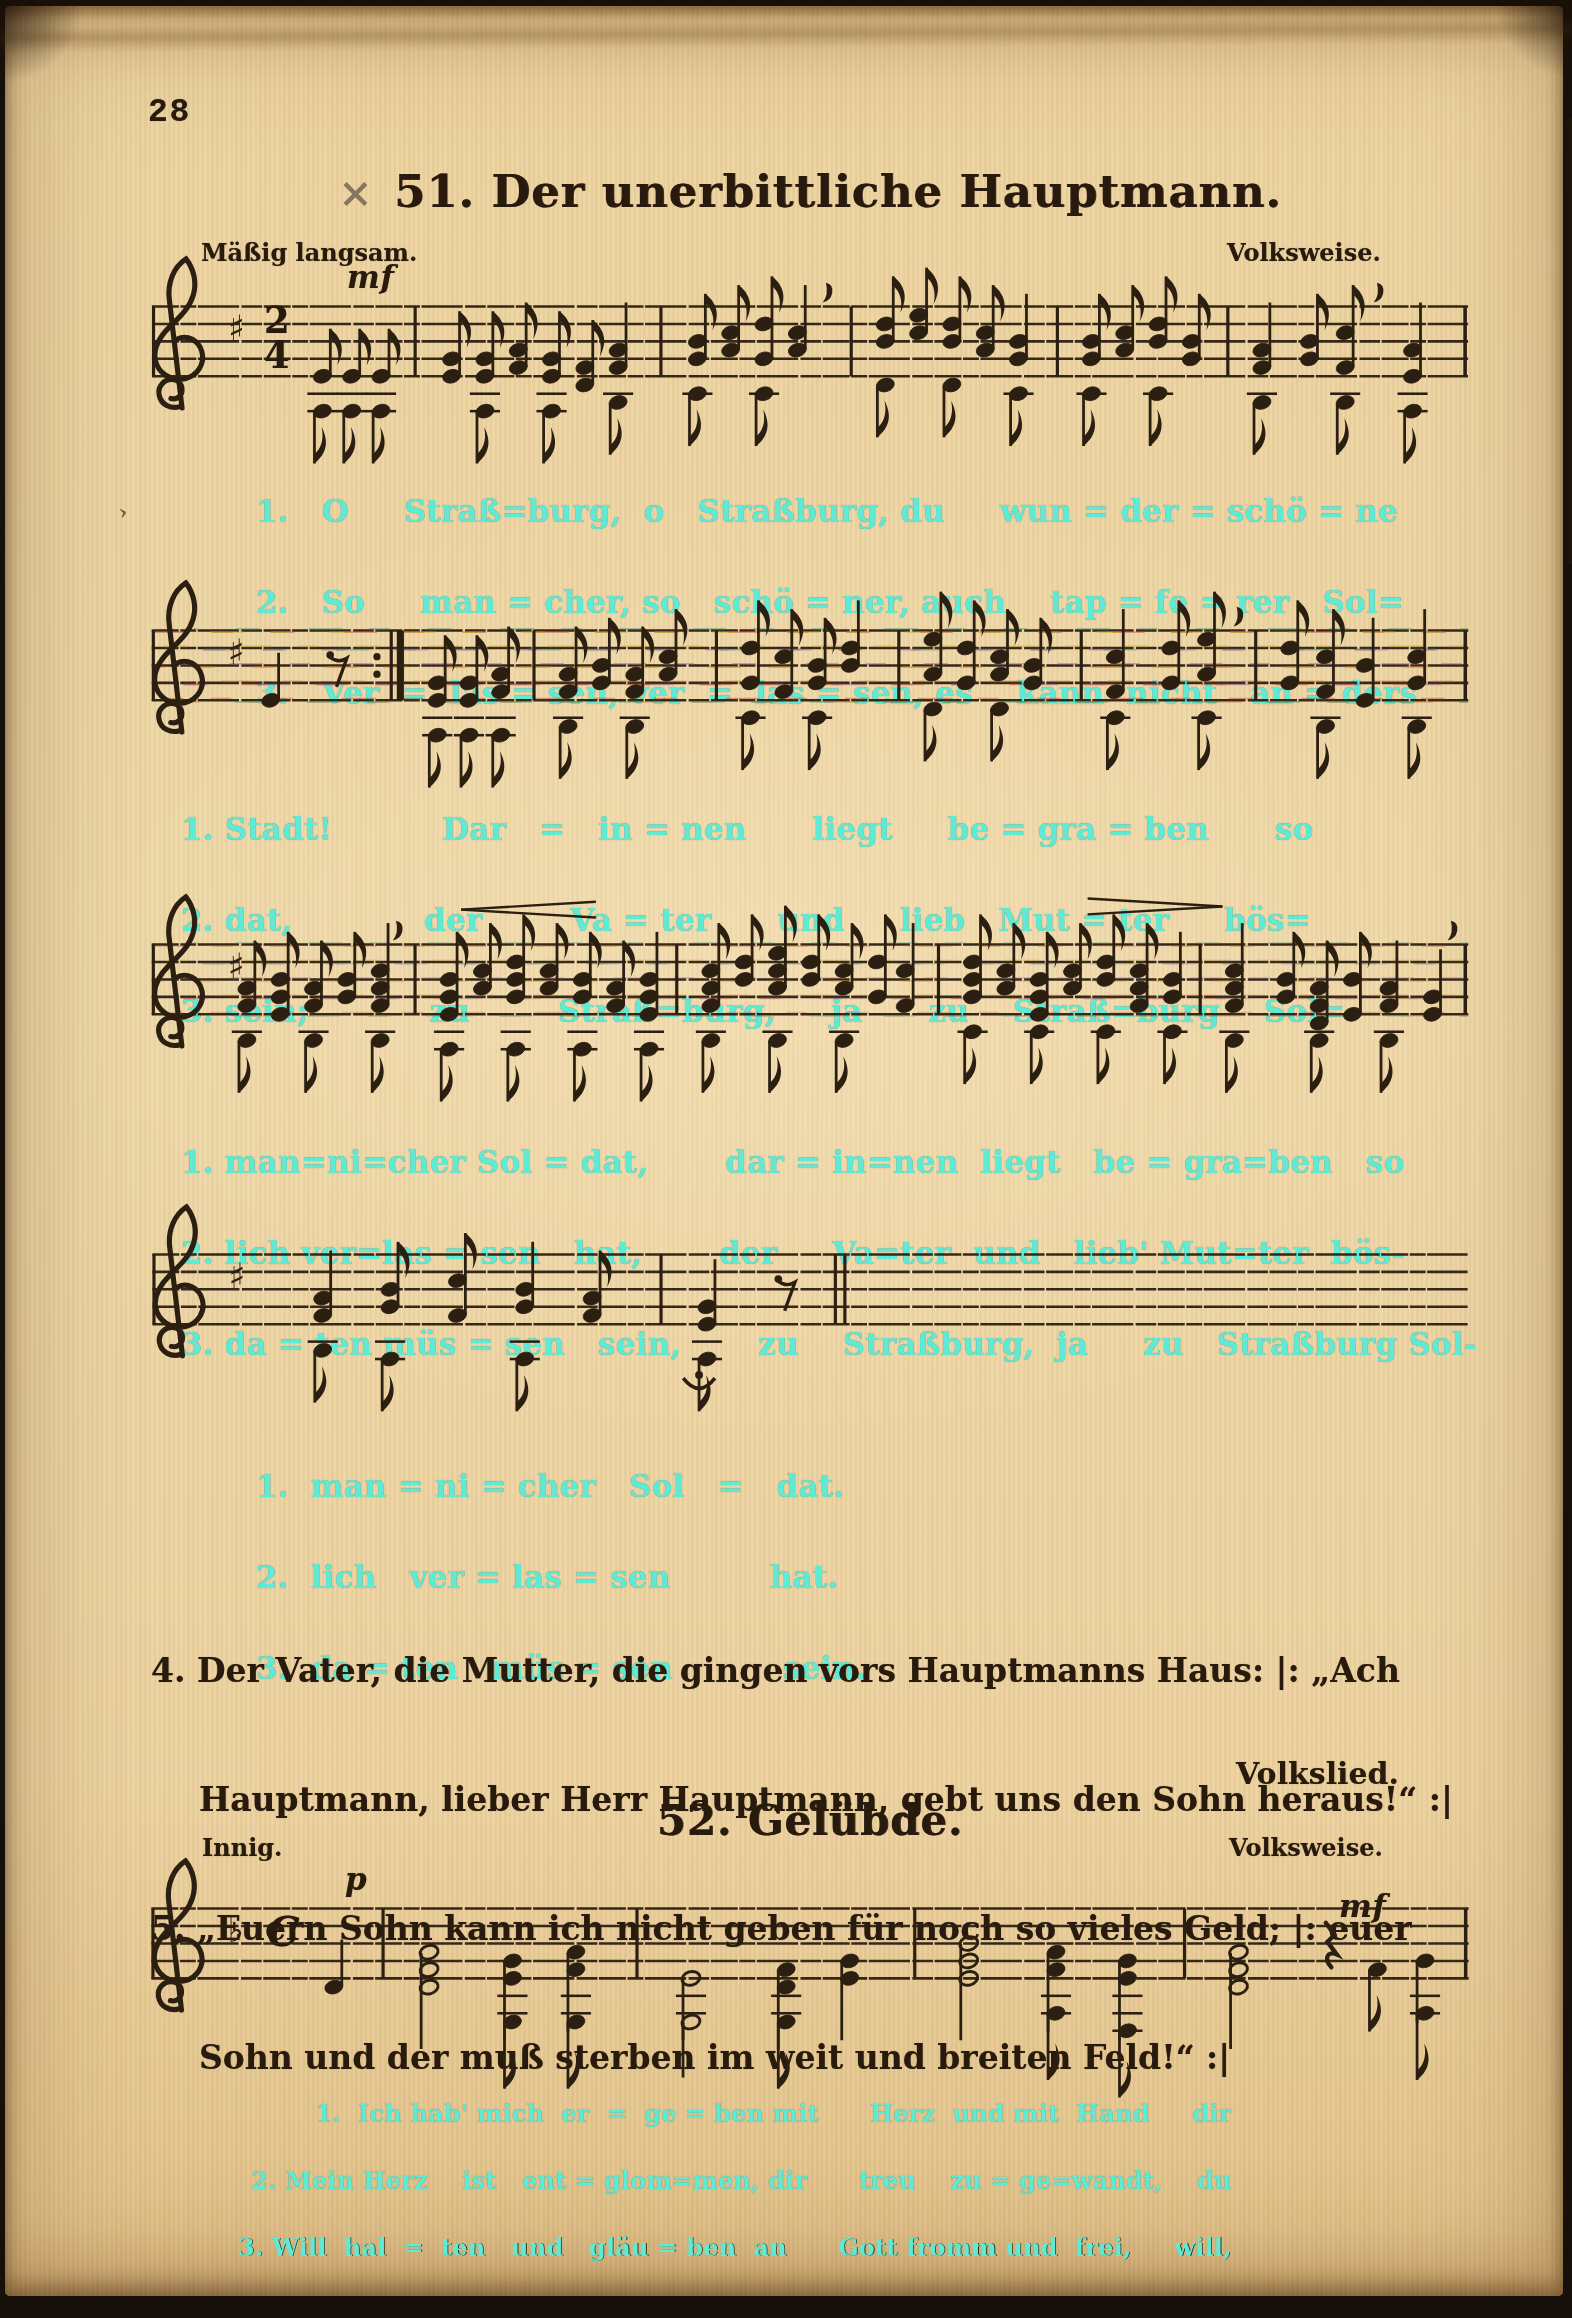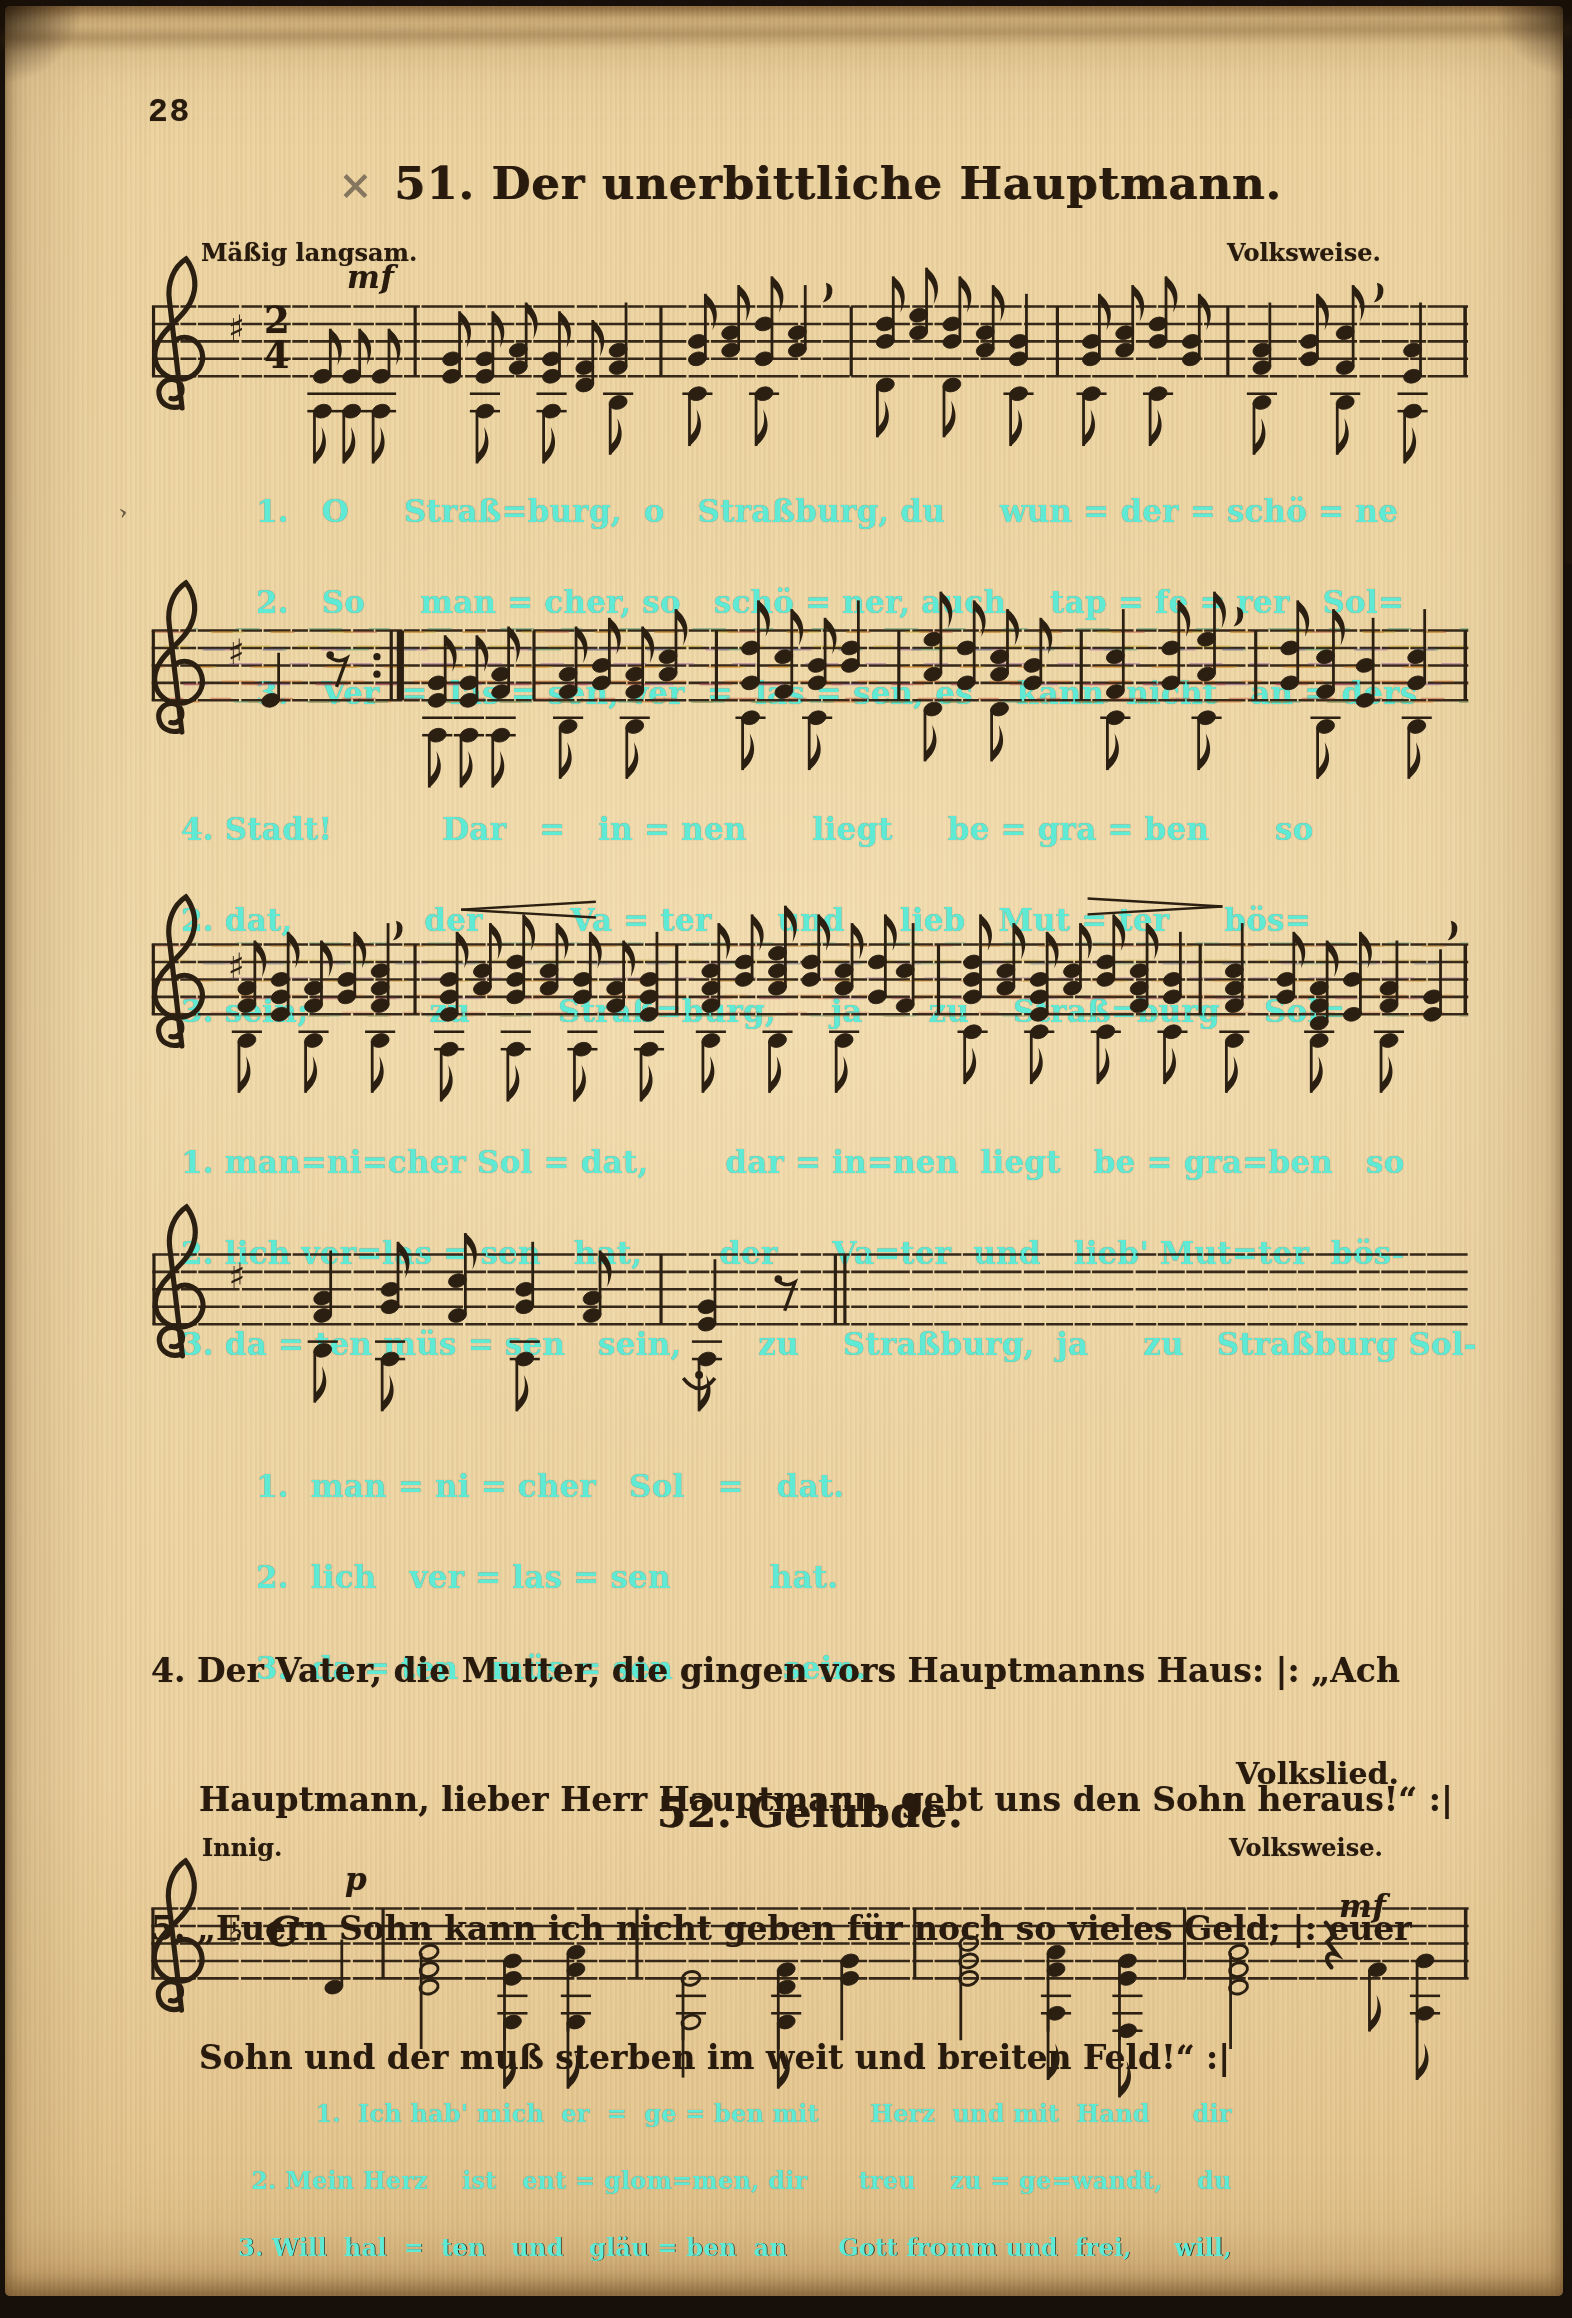--- a/index.html
+++ b/index.html
@@ -18,21 +18,21 @@
   .crease{position:absolute;left:0;top:20.6px;width:100%;height:27px;
     background:linear-gradient(180deg,rgba(90,60,25,0),rgba(96,64,26,.30) 45%,rgba(90,60,25,0));
     filter:blur(1.6px);transform:rotate(-.35deg);}
   .corner{position:absolute;width:95px;height:87px;pointer-events:none;}
   .corner.tl{left:0;top:0;background:radial-gradient(circle at 0 0,rgba(25,15,6,.8),rgba(25,15,6,0) 65%);}
   .corner.tr{right:0;top:0;background:radial-gradient(circle at 100% 0,rgba(25,15,6,.75),rgba(25,15,6,0) 60%);}
   .tear{position:absolute;right:0;top:119px;width:9.5px;height:445px;border-radius:4.8px 0 0 4.8px;
     background:linear-gradient(90deg,rgba(40,25,10,0),rgba(40,25,10,.55));}
   .t{position:absolute;font-weight:700;color:#281b0e;text-shadow:0 0 0.8px rgba(40,25,10,.55);white-space:pre;}
   .pagenum{font-size:33px;letter-spacing:1.6px;font-family:Liberation Mono, monospace;}
-  .title{width:1318px;text-align:center;font-size:45px;letter-spacing:0.8px;text-shadow:0.8px 0 0 rgba(40,25,10,.8);}
+  .title{width:1318px;text-align:center;font-size:45px;letter-spacing:0.8px;text-shadow:0.8px 0 0 rgba(40,25,10,.8);margin-top:8px;}
   .mark{color:#857660;font-weight:700;margin-right:20.6px;text-shadow:none;font-size:41px;}
   .small{font-size:24px;}
   .dyn{font-style:italic;font-size:31px;letter-spacing:0.8px;}
   .lyr div{font-size:31px;line-height:61px;letter-spacing:0.2px;}
   .lyr{position:absolute;font-weight:700;color:#5eead4;text-shadow:0 0 0.8px rgba(40,25,10,.5);white-space:pre;}
   .lyr2 div{font-size:24px;line-height:37px;text-align:right;}
   .verses{position:absolute;left:151px;top:1563px;width:1270px;font-size:33px;line-height:43px;}
   .verses .vl{white-space:pre;}
   .ind{padding-left:48px;}
   .attr{font-size:30px;}
@@ -421,21 +421,21 @@
       <circle cx="284" cy="125" r="4.6" fill="#2b1f12"></circle>
       <rect x="300" y="70" width="4" height="88" fill="#2b1f12"></rect>
       <rect x="309" y="70" width="9" height="88" fill="#2b1f12"></rect>
       <circle cx="225" cy="101" r="4.8" fill="#2b1f12"></circle>
       <path d="M224 103 q11 9 22 2 l-13 36" stroke="#2b1f12" stroke-width="4.2" fill="none"></path>
       <path d="M1368 40 q10 2 8 13 q-2 10 -12 12 q8 -10 4 -25 Z" fill="#2b1f12"></path>
       <rect x="1654" y="70" width="4.5" height="88" fill="#2b1f12"></rect>
     </svg>
 
  <div class="lyr" style="left:181px;top:769px">
-   <div>4. Stadt!          Dar   =   in = nen      liegt     be = gra = ben      so</div>
+   <div>1. Stadt!          Dar   =   in = nen      liegt     be = gra = ben      so</div>
    <div>2. dat,            der        Va = ter      und     lieb   Mut = ter     bös=</div>
    <div>3. sein;           zu        Straß=burg,     ja      zu    Straß=burg    Sol=</div>
  </div>
 
  <svg id="sys3" style="left:151px;top:889px" width="1318" height="230" viewBox="0 0 1660 290">
       <path d="M0 70 H1660" stroke="#2b1f12" stroke-width="3.2" fill="none" stroke-dasharray="34 2 20 2 52 3 26 2" opacity="0.95"></path>
       <path d="M0 72 H1660" stroke="#b5402c" stroke-width="2.2" fill="none" stroke-dasharray="42 34 26 48 30 62" stroke-dashoffset="0" opacity="0.252"></path>
       <path d="M53 68 H1660" stroke="#2f8e6a" stroke-width="2.2" fill="none" stroke-dasharray="42 34 26 48 30 62" stroke-dashoffset="97" opacity="0.252"></path>
       <path d="M26 72 H1660" stroke="#c2a11f" stroke-width="2.2" fill="none" stroke-dasharray="42 34 26 48 30 62" stroke-dashoffset="194" opacity="0.252"></path>
       <path d="M0 92 H1660" stroke="#2b1f12" stroke-width="3.2" fill="none" stroke-dasharray="34 2 20 2 52 3 26 2" opacity="0.95"></path>

